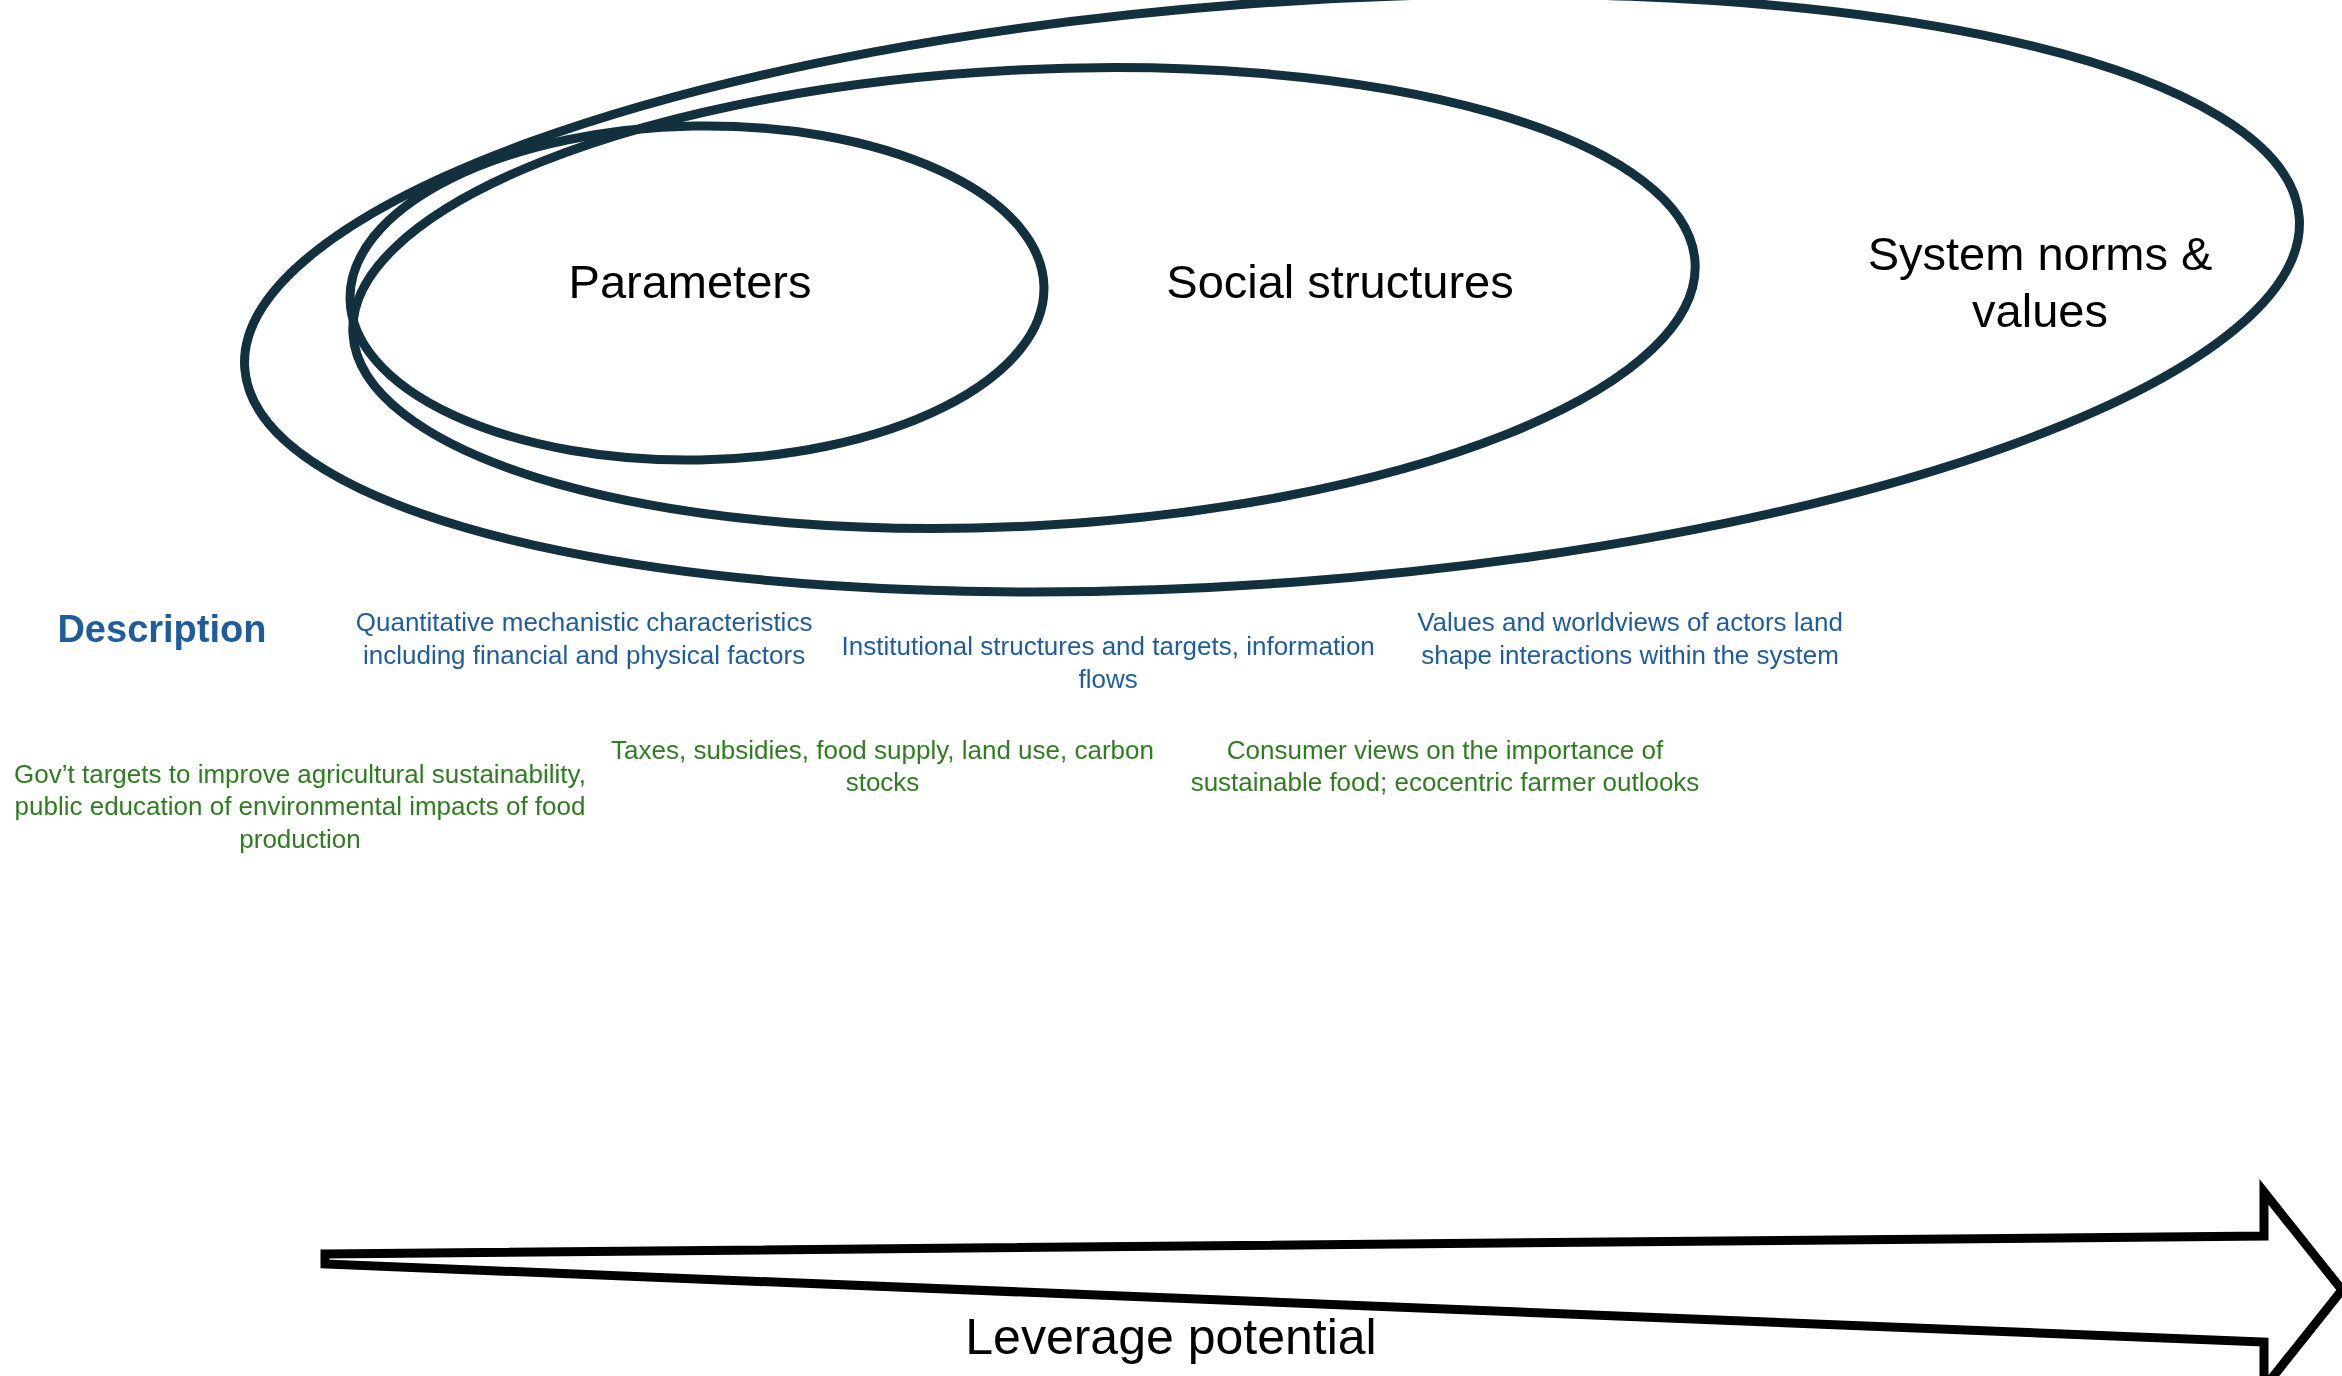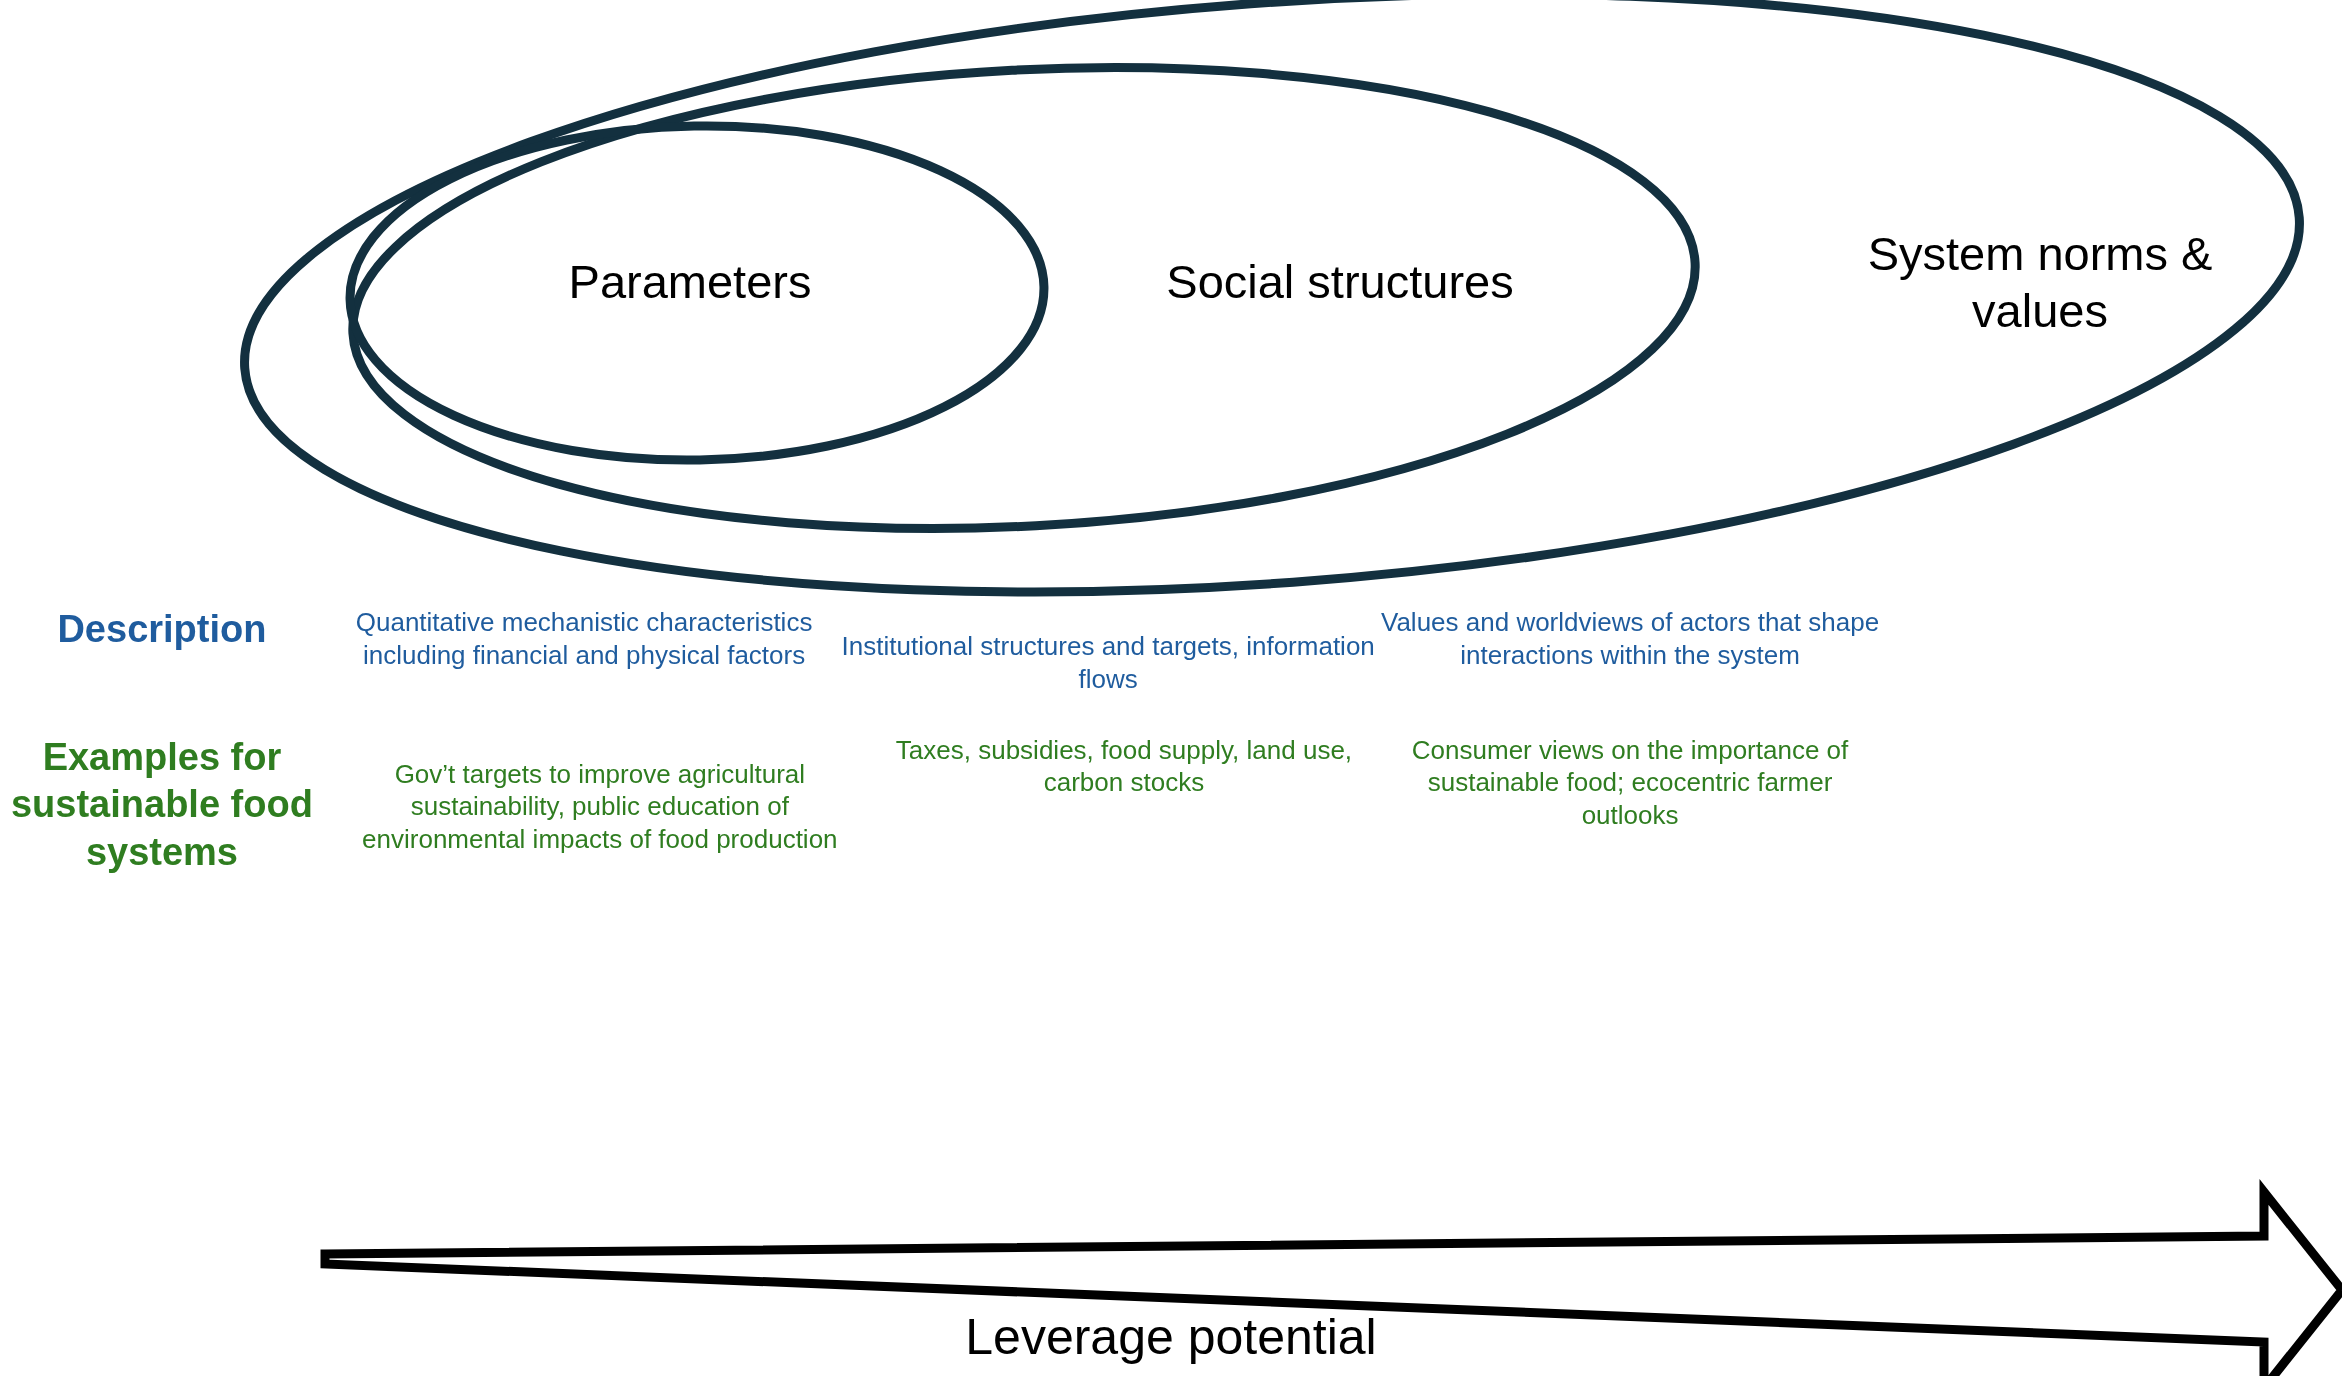--- a/index.html
+++ b/index.html
@@ -129,25 +129,24 @@
 
   <div class="ellipse-label" id="label-system">System norms &amp;
 values</div>
 
   <div id="matrix">
 
     <div class="row" id="row-description">
       <div class="cell col-label row-header desc-color">Description</div>
       <div class="cell col-one cell-text desc-color">Quantitative mechanistic characteristics including financial and physical factors</div>
       <div class="cell col-two cell-text desc-color">Institutional structures and targets, information flows</div>
-      <div class="cell col-three cell-text desc-color">Values and worldviews of actors that shape interactions within the system</div>
+      <div class="cell col-three cell-text desc-color">Values and worldviews of actors land shape interactions within the system</div>
     </div>
 
     <div class="row" id="row-examples">
-      <div class="cell col-label row-header ex-color">Examples for sustainable food systems</div>
       <div class="cell col-two cell-text ex-color">Gov’t targets to improve agricultural sustainability, public education of environmental impacts of food production</div>
       <div class="cell col-one cell-text ex-color">Taxes, subsidies, food supply, land use, carbon stocks</div>
       <div class="cell col-three cell-text ex-color">Consumer views on the importance of sustainable food; ecocentric farmer outlooks</div>
     </div>
 
   </div>
 
   <svg id="arrow-svg" viewBox="0 0 2342 226" preserveAspectRatio="none">
     <polygon points="325,104 2264,86 2264,42 2342,140 2264,238 2264,192 325,114" fill="#ffffff" stroke="#000000" stroke-width="9" stroke-linejoin="miter"></polygon>
   </svg>

